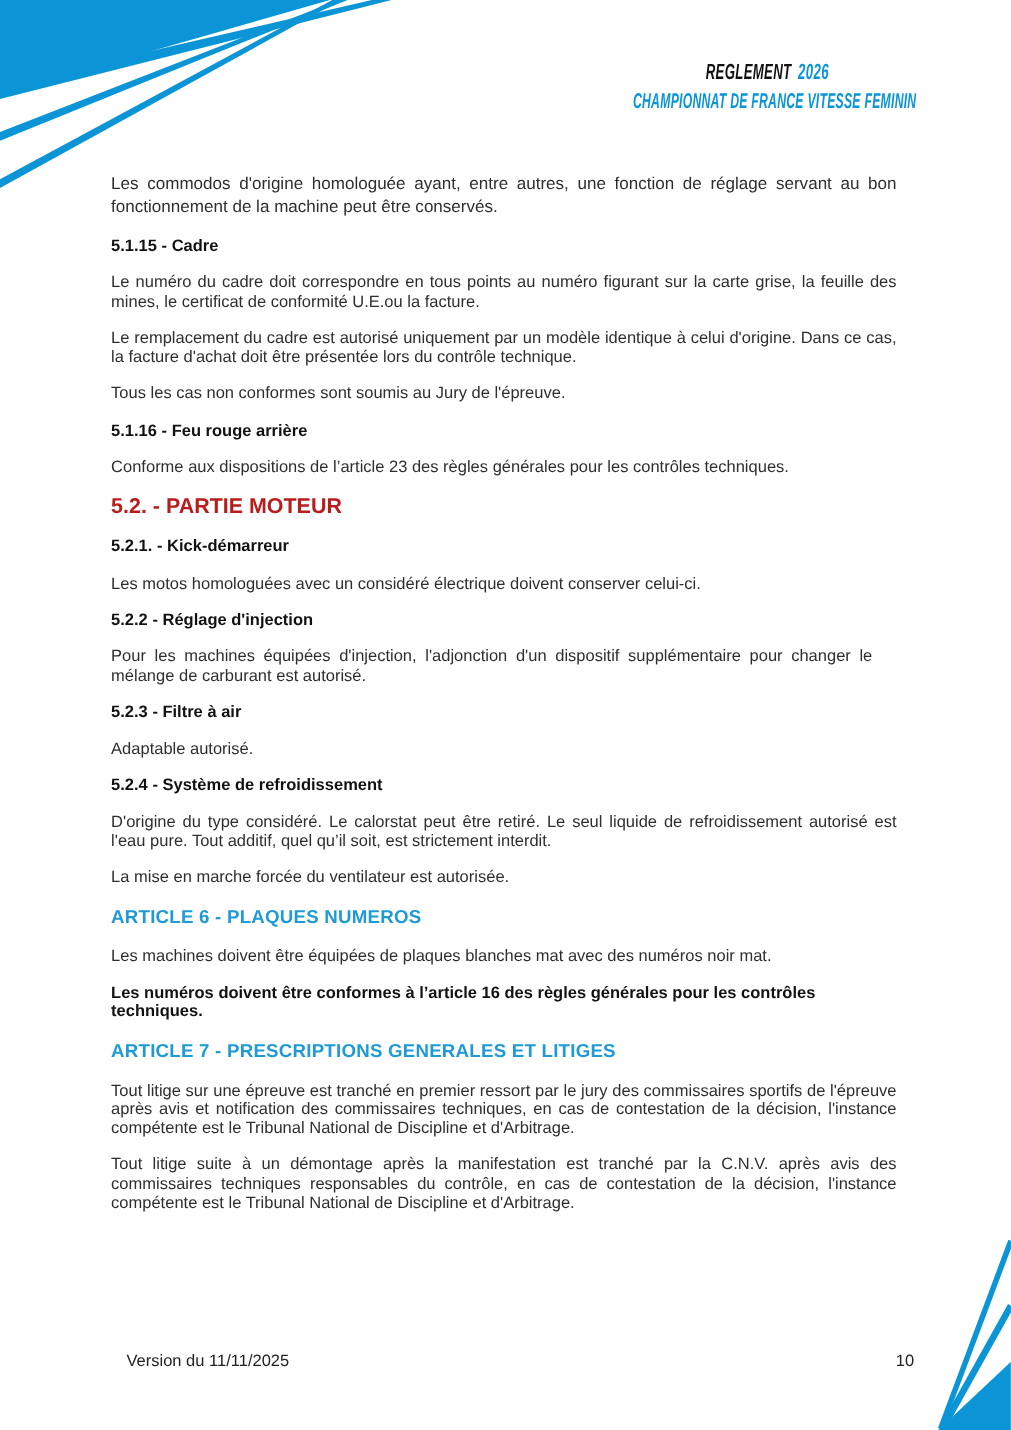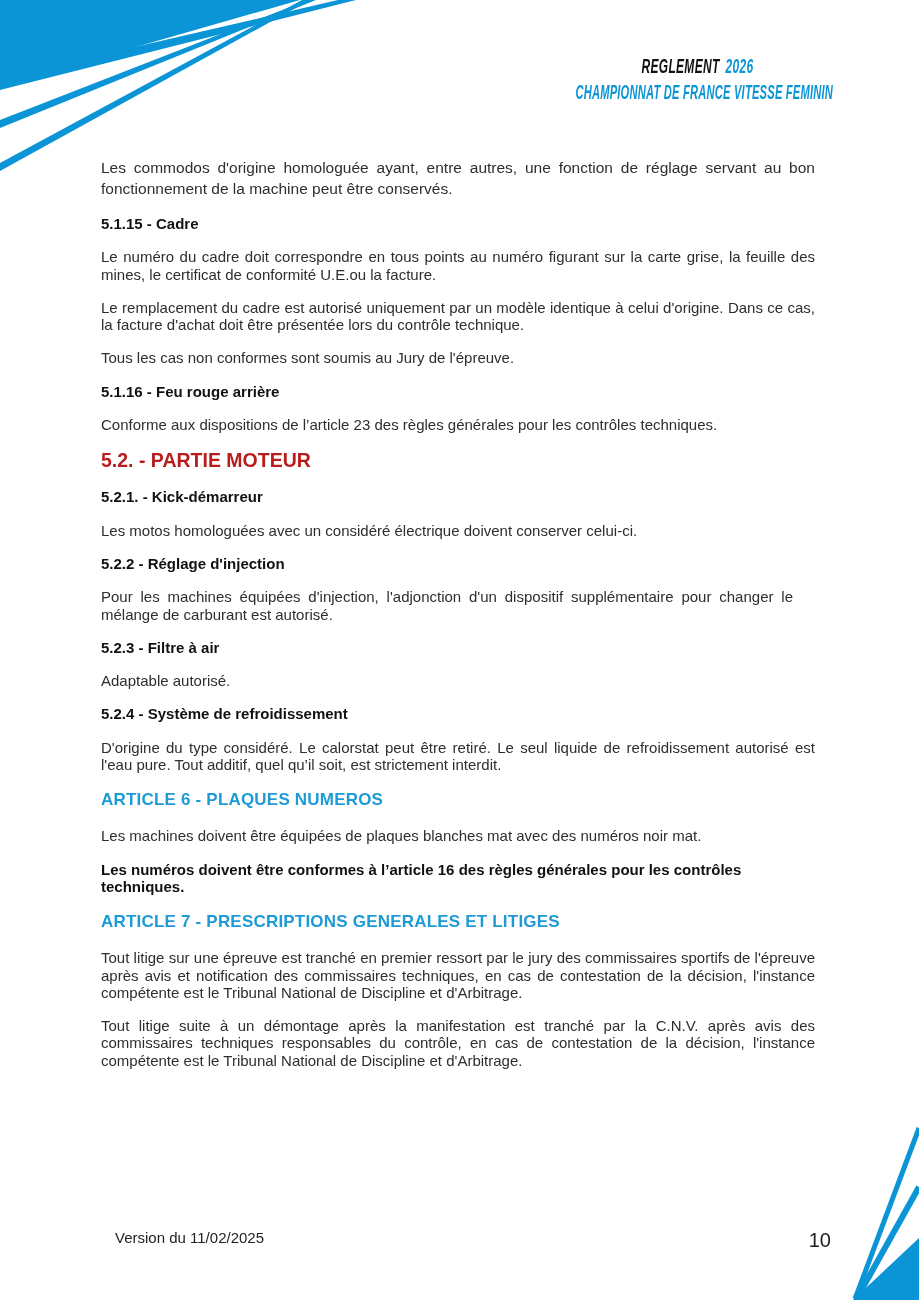--- a/index.html
+++ b/index.html
@@ -33,21 +33,21 @@
   .h3{font-weight:bold;color:#111;}
   .h1{font-weight:bold;color:#b91c1c;font-size:19.5px;line-height:23px;}
   .h2blue{font-weight:bold;color:var(--heading-blue);font-size:17px;line-height:22px;letter-spacing:.2px;}
   .bold{font-weight:bold;color:#111;}
   .mt2{margin-top:2px;}  .mt3{margin-top:3px;}  .mt4{margin-top:4px;}
   .mt5{margin-top:5px;}  .mt18{margin-top:18px;}.mt19{margin-top:19px;}
   .mt20{margin-top:20px;}.mt21{margin-top:21px;}.mt22{margin-top:22px;}
   .pr22{padding-right:22px;}
   
   .footer-version{position:absolute;left:115px;top:1229px;font-size:15px;color:#222;}
-  .footer-page{position:absolute;right:88px;top:1229px;font-size:20px;color:#222;text-align:center;}
+  .footer-page{position:absolute;right:88px;top:1229px;font-size:15px;color:#222;text-align:center;}
 </style>
 </head>
 <body>
 
 <svg class="deco-top" viewBox="0 0 919 180" xmlns="http://www.w3.org/2000/svg" aria-hidden="true">
   <polygon points="0,0 300,0 0,86" fill="#0b95d6"></polygon>
   <polygon points="338,0 356,0 0,90 0,78" fill="#0b95d6"></polygon>
   <polygon points="308,0 316,0 0,128 0,120" fill="#0b95d6"></polygon>
   <polygon points="302,0 310,0 0,171 0,163" fill="#0b95d6"></polygon>
 </svg>
@@ -75,22 +75,23 @@
   <p class="mt18">Conforme aux dispositions de l’article 23 des règles générales pour les contrôles techniques.</p>
   <p class="h1 mt19">5.2. - PARTIE MOTEUR</p>
   <p class="h3 mt3">5.2.1. - Kick-démarreur</p>
   <p>Les motos homologuées avec un considéré électrique doivent conserver celui-ci.</p>
   <p class="h3 mt22">5.2.2 - Réglage d'injection</p>
   <p class="just pr22">Pour les machines équipées d'injection, l'adjonction d'un dispositif supplémentaire pour changer le mélange de carburant est autorisé.</p>
   <p class="h3 mt18">5.2.3 - Filtre à air</p>
   <p>Adaptable autorisé.</p>
   <p class="h3 mt21">5.2.4 - Système de refroidissement</p>
   <p class="just">D'origine du type considéré. Le calorstat peut être retiré. Le seul liquide de refroidissement autorisé est l'eau pure. Tout additif, quel qu’il soit, est strictement interdit.</p>
+  <p>La mise en marche forcée du ventilateur est autorisée.</p>
   <p class="h2blue mt22">ARTICLE 6 - PLAQUES NUMEROS</p>
   <p class="mt4">Les machines doivent être équipées de plaques blanches mat avec des numéros noir mat.</p>
   <p class="bold">Les numéros doivent être conformes à l’article 16 des règles générales pour les contrôles techniques.</p>
   <p class="h2blue mt18">ARTICLE 7 - PRESCRIPTIONS GENERALES ET LITIGES</p>
   <p class="just">Tout litige sur une épreuve est tranché en premier ressort par le jury des commissaires sportifs de l'épreuve après avis et notification des commissaires techniques, en cas de contestation de la décision, l'instance compétente est le Tribunal National de Discipline et d'Arbitrage.</p>
   <p class="just">Tout litige suite à un démontage après la manifestation est tranché par la C.N.V. après avis des commissaires techniques responsables du contrôle, en cas de contestation de la décision, l'instance compétente est le Tribunal National de Discipline et d'Arbitrage.</p>
 </div>
 
-<div class="footer-version">Version du 11/02/2025</div>
+<div class="footer-version">Version du 11/11/2025</div>
 <div class="footer-page">10</div>
 
 </body></html>

